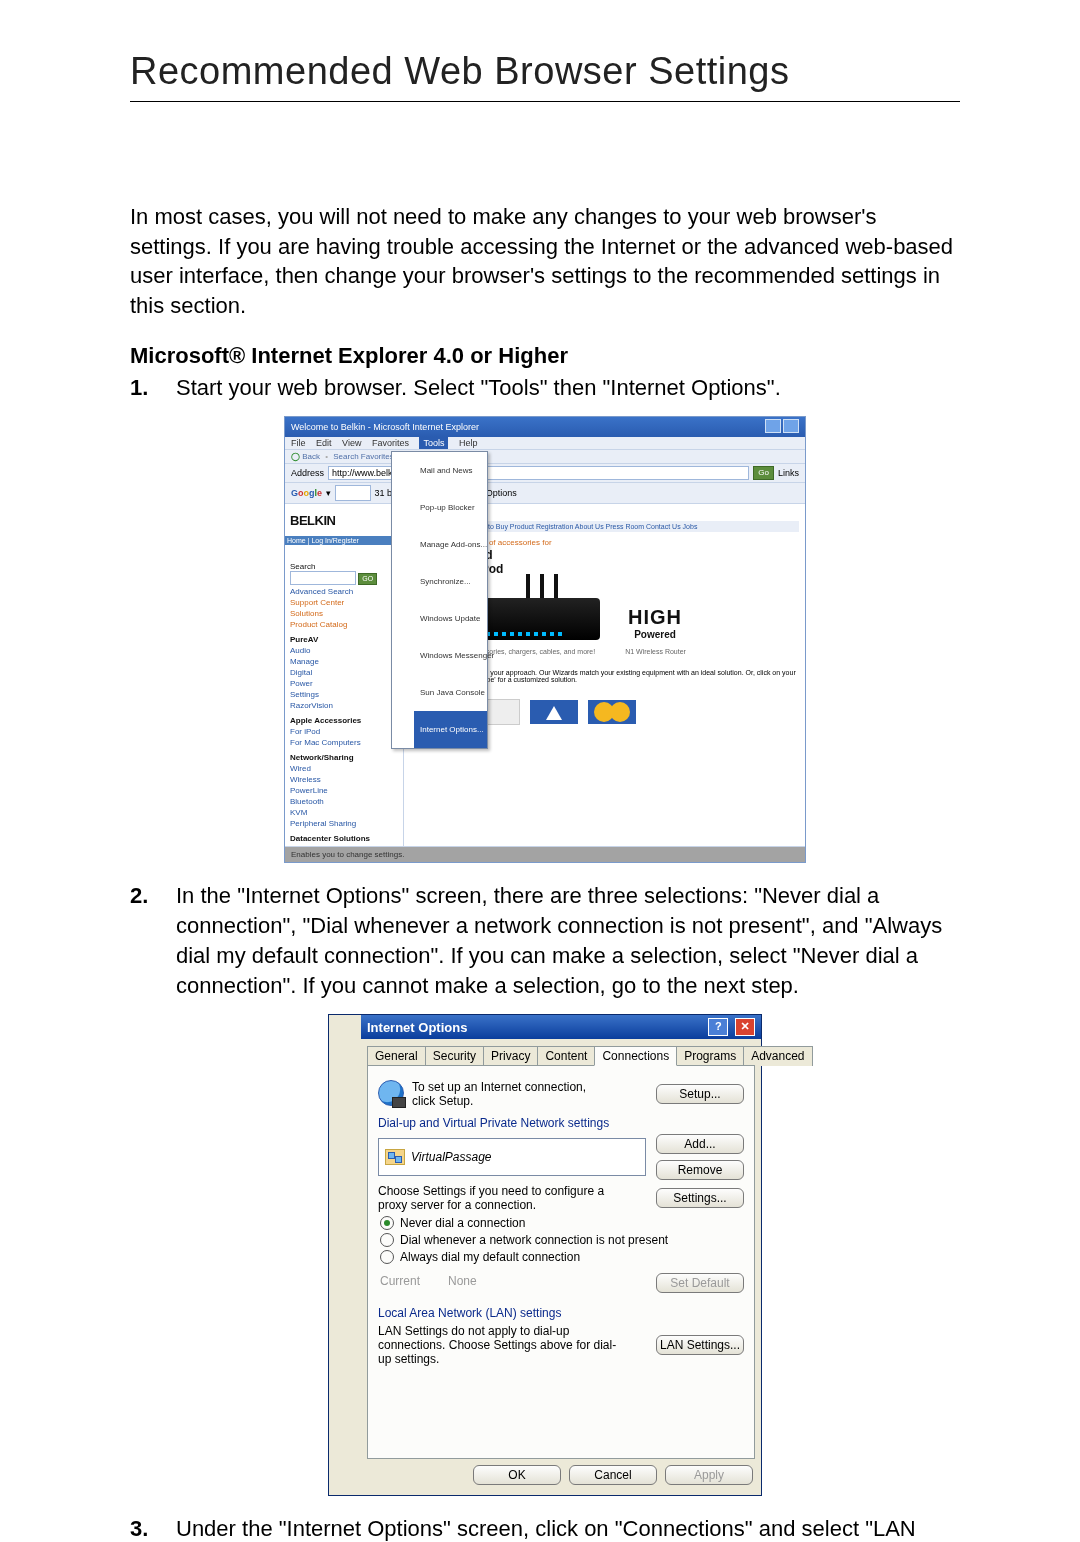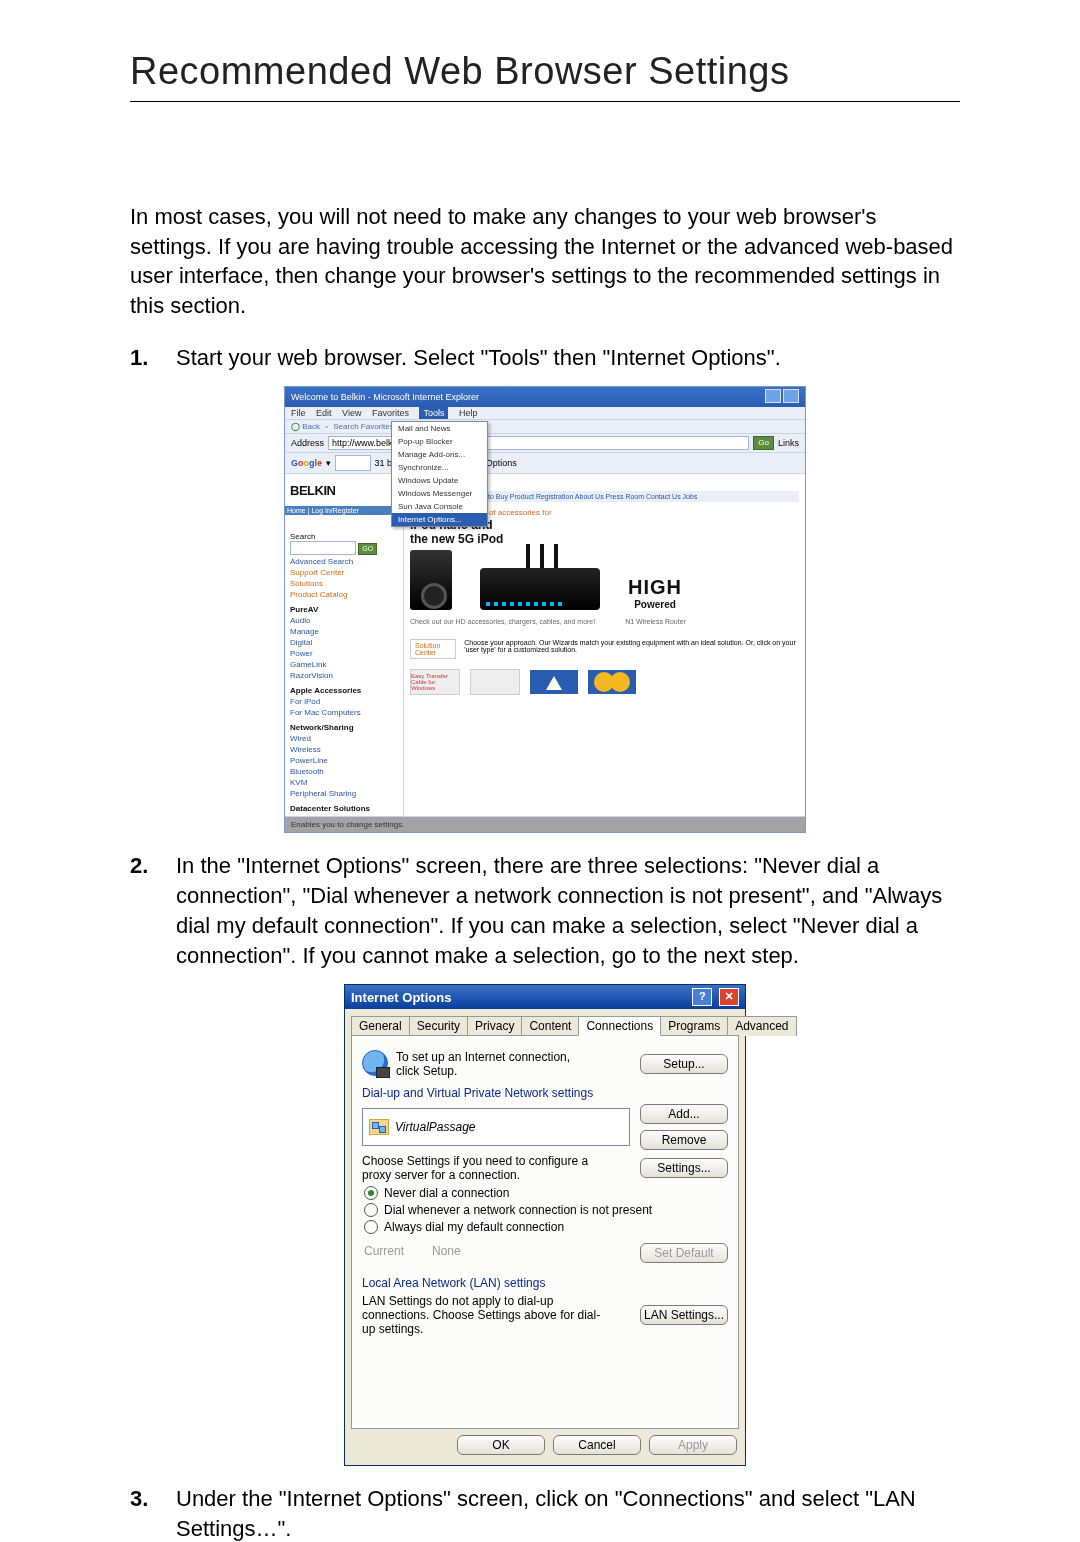--- a/index.html
+++ b/index.html
@@ -107,21 +107,21 @@
     position: absolute;
     top: 14px; left: 106px;
     background: #fff;
     border: 1px solid #7a8ba5;
     box-shadow: 2px 2px 3px rgba(0,0,0,.25);
     font-size: 8px;
     color: #333;
     width: 95px;
     z-index: 5;
   }
-  .fb-dropdown div { padding: 2px 6px; white-space: nowrap; }
+  .fb-dropdown div { padding: 14px 6px; white-space: nowrap; margin-left: 22px; }
   .fb-dropdown div.sel { background: #2a5cb0; color:#fff; }
   .fb-addrrow {
     background: #e9eef7;
     padding: 2px 6px;
     display:flex;
     align-items:center;
     gap:4px;
     border-bottom:1px solid #c7d4e8;
     font-size:9px;
   }
@@ -216,20 +216,21 @@
   .fb-status{ font-size:8px;color:#333;padding:3px 6px;border-top:1px solid #c7d4e8;background:#a3a3a3;}
   
   .fig-dialog {
     display:inline-block;
     width:400px;
     border:1px solid #0a2a6c;
     background:#ece9d8;
     font-family: Tahoma, Arial, sans-serif;
     font-size:12px;
     text-align:left;
+    padding-left:32px;
   }
   .dlg-titlebar{
     background:linear-gradient(#3a72c8,#0a3d9c);
     color:#fff;
     padding:3px 6px;
     font-weight:bold;
     font-size:13px;
     display:flex;justify-content:space-between;align-items:center;
   }
   .dlg-titlebar .winbtns span{
@@ -313,20 +314,21 @@
 </style>
 </head>
 <body>
 
 <div class="page">
   <h1 class="title">Recommended Web Browser Settings</h1>
   <hr class="title-rule">
 
   <p class="intro">In most cases, you will not need to make any changes to your web browser's settings. If you are having trouble accessing the Internet or the advanced web-based user interface, then change your browser's settings to the recommended settings in this section.</p>
 
+  <h2 class="subheading">Microsoft® Internet Explorer 4.0 or Higher</h2>
 
   <ol class="steps">
     <li><span>Start your web browser. Select "Tools" then "Internet Options".</span></li>
   </ol>
 
   <div class="figure-wrap">
     <div class="fig-browser">
       <div class="fb-titlebar">
         <span>Welcome to Belkin - Microsoft Internet Explorer</span>
         <span class="fb-winicons"><span></span><span></span></span>
@@ -377,21 +379,21 @@
           <button class="go2">GO</button>
           <div class="lnk">Advanced Search</div>
           <div class="lnk o">Support Center</div>
           <div class="lnk o">Solutions</div>
           <div class="lnk o">Product Catalog</div>
           <div class="cat">PureAV</div>
           <div class="lnk">Audio</div>
           <div class="lnk">Manage</div>
           <div class="lnk">Digital</div>
           <div class="lnk">Power</div>
-          <div class="lnk">GameLink</div>
+          <div class="lnk">Settings</div>
           <div class="lnk">RazorVision</div>
           <div class="cat">Apple Accessories</div>
           <div class="lnk">For iPod</div>
           <div class="lnk">For Mac Computers</div>
           <div class="cat">Network/Sharing</div>
           <div class="lnk">Wired</div>
           <div class="lnk">Wireless</div>
           <div class="lnk">PowerLine</div>
           <div class="lnk">Bluetooth</div>
           <div class="lnk">KVM</div>

